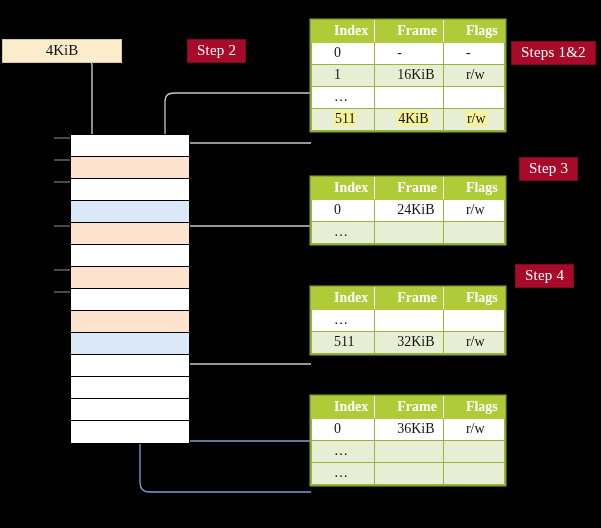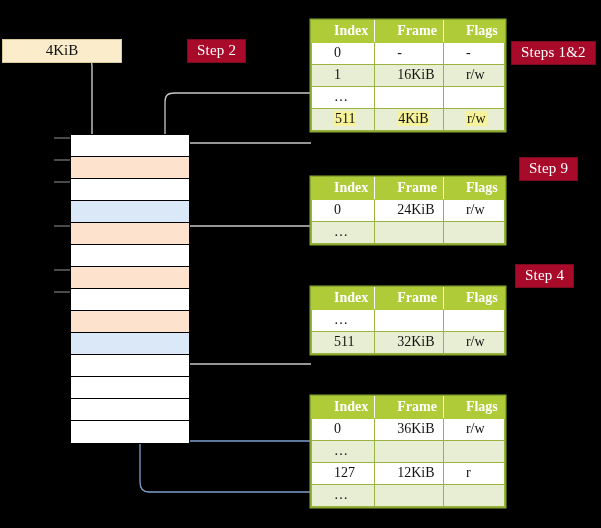--- a/index.html
+++ b/index.html
@@ -264,32 +264,27 @@
         <tr>
           <td class="c-index">0</td>
           <td class="c-frame">36KiB</td>
           <td class="c-flags">r/w</td>
         </tr>
         <tr class="alt">
           <td class="c-index">…</td>
           <td class="c-frame"></td>
           <td class="c-flags"></td>
         </tr>
-        <tr>
-          <td class="c-index">127</td>
-          <td class="c-frame">12KiB</td>
-          <td class="c-flags">r</td>
-        </tr>
         <tr class="alt">
           <td class="c-index">…</td>
           <td class="c-frame"></td>
           <td class="c-flags"></td>
         </tr>
       </tbody>
     </table>
   </div>
 
 <div id="badges-root">
     <div class="step-badge" style="left: 188px; top: 40px;">Step 2</div>
     <div class="step-badge" style="left: 512px; top: 18px; margin-top: 24px;">Steps 1&amp;2</div>
-    <div class="step-badge" style="left: 520px; top: 158px;">Step 9</div>
+    <div class="step-badge" style="left: 520px; top: 158px;">Step 3</div>
     <div class="step-badge" style="left: 516px; top: 265px; text-align: center;">Step 4</div>
   </div>
 
 </body></html>

